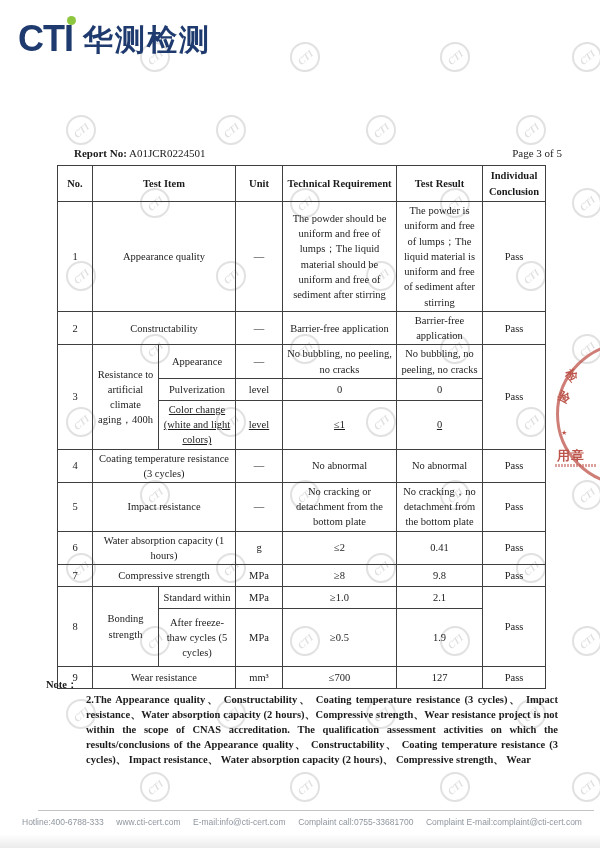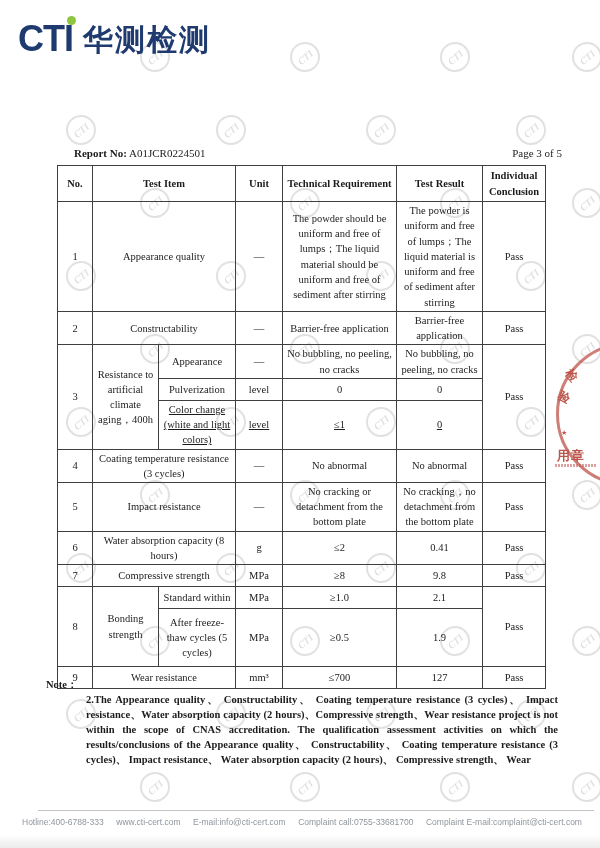--- a/index.html
+++ b/index.html
@@ -303,21 +303,21 @@
     <tr class="h-r5">
       <td>5</td>
       <td colspan="2">Impact resistance</td>
       <td>—</td>
       <td>No cracking or detachment from the bottom plate</td>
       <td>No cracking，no detachment from the bottom plate</td>
       <td>Pass</td>
     </tr>
     <tr class="h-r6">
       <td>6</td>
-      <td colspan="2">Water absorption capacity (8 hours)</td>
+      <td colspan="2">Water absorption capacity (1 hours)</td>
       <td>g</td>
       <td>≤2</td>
       <td>0.41</td>
       <td>Pass</td>
     </tr>
     <tr class="h-r7">
       <td>7</td>
       <td colspan="2">Compressive strength</td>
       <td>MPa</td>
       <td>≥8</td>

